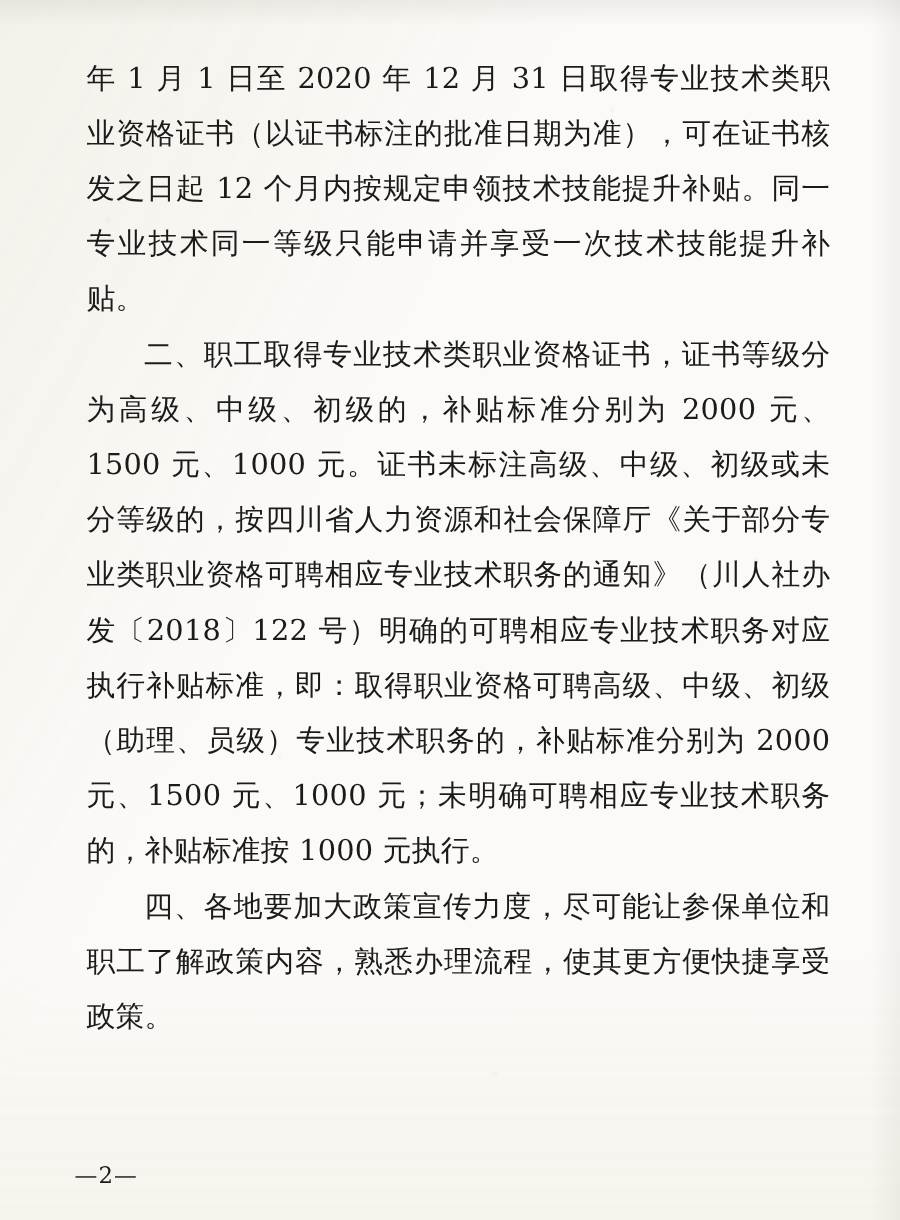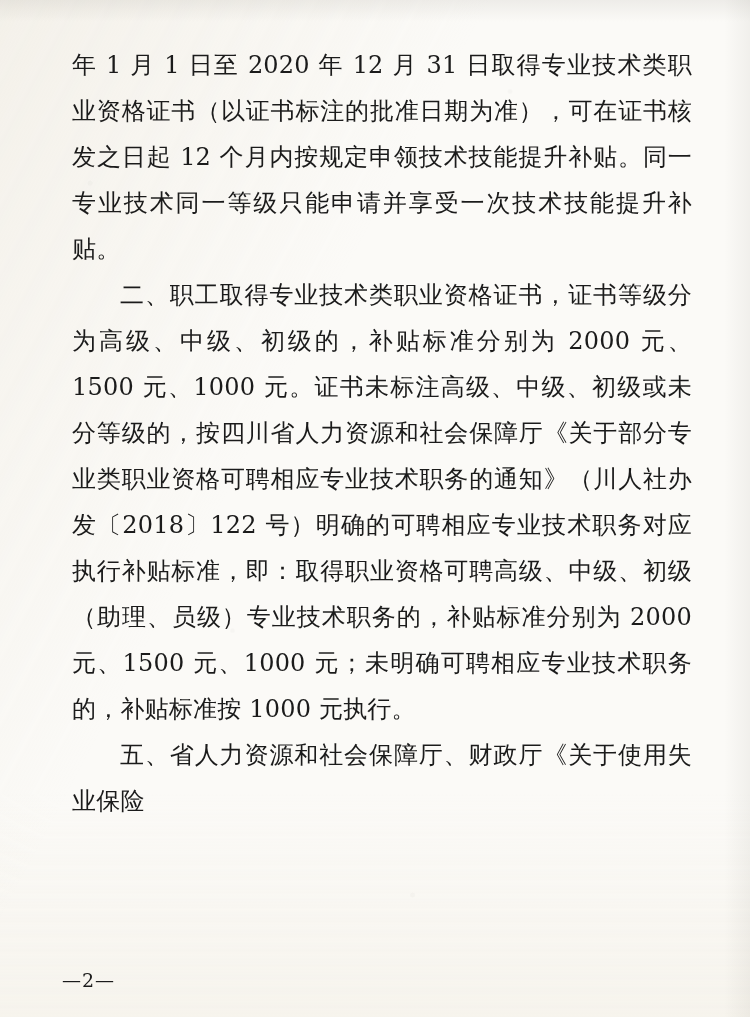--- a/index.html
+++ b/index.html
@@ -86,17 +86,17 @@
 <body>
 
 <div class="paper-texture"></div>
 <div class="edge-shade"></div>
 <div class="edge-shade-top"></div>
 
 <div class="page">
   <div class="doc-body">
     <p class="para">年 1 月 1 日至 2020 年 12 月 31 日取得专业技术类职业资格证书（以证书标注的批准日期为准），可在证书核发之日起 12 个月内按规定申领技术技能提升补贴。同一专业技术同一等级只能申请并享受一次技术技能提升补贴。</p>
     <p class="para indent">二、职工取得专业技术类职业资格证书，证书等级分为高级、中级、初级的，补贴标准分别为 2000 元、1500 元、1000 元。证书未标注高级、中级、初级或未分等级的，按四川省人力资源和社会保障厅《关于部分专业类职业资格可聘相应专业技术职务的通知》（川人社办发〔2018〕122 号）明确的可聘相应专业技术职务对应执行补贴标准，即：取得职业资格可聘高级、中级、初级（助理、员级）专业技术职务的，补贴标准分别为 2000 元、1500 元、1000 元；未明确可聘相应专业技术职务的，补贴标准按 1000 元执行。</p>
-    <p class="para indent">五、省人力资源和社会保障厅、财政厅《关于使用失业保险</p>
+    <p class="para indent">四、各地要加大政策宣传力度，尽可能让参保单位和职工了解政策内容，熟悉办理流程，使其更方便快捷享受政策。</p>
   </div>
 </div>
 
 <div class="page-number">—2—</div>
 
 </body></html>

